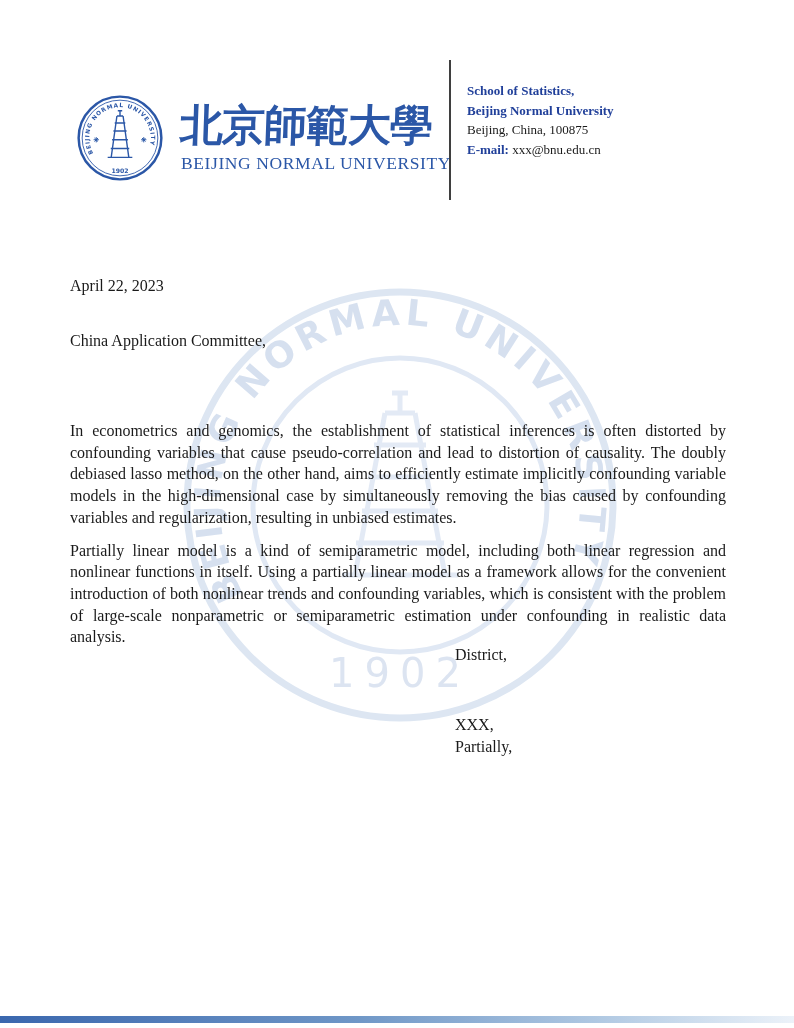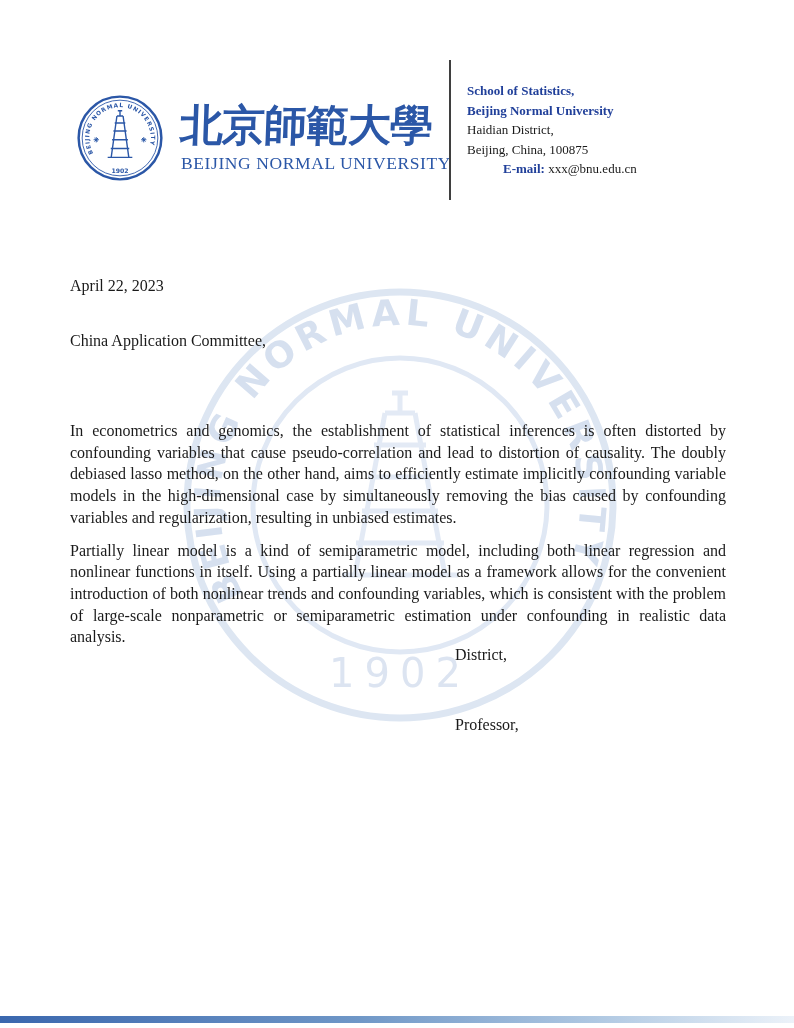--- a/index.html
+++ b/index.html
@@ -33,21 +33,21 @@
   }
   .header-divider{
     position:absolute;left:449px;top:60px;width:2px;height:140px;
     background:#3f3f3f;
   }
   .addr{
     position:absolute;left:467px;top:81px;
     font-size:13px;line-height:19.5px;color:#1a1a1a;
   }
   .addr .dept{font-weight:bold;color:#21409a;}
-  .addr .email-label{font-weight:bold;color:#21409a;margin-left:36px;}
+  .addr .email-label{font-weight:bold;color:#21409a;}
   
   .content{position:absolute;left:0;top:0;width:794px;height:852px;z-index:1;}
   .date{position:absolute;left:70px;top:277px;font-size:16px;}
   .salutation{position:absolute;left:70px;top:332px;font-size:16px;}
   .body-text{
     position:absolute;left:70px;top:400px;width:656px;
     font-size:16px;line-height:21.7px;text-align:justify;margin-top:20px;
   }
   .body-text p{margin:0 0 11px 0;}
   .closing{position:absolute;left:455px;top:646px;font-size:16px;}
@@ -108,36 +108,36 @@
     </svg>
 
     <div class="cn-name">北京師範大學</div>
     <div class="en-name">BEIJING NORMAL UNIVERSITY</div>
 
     <div class="header-divider"></div>
 
     <div class="addr">
       <div class="dept">School of Statistics,</div>
       <div class="dept">Beijing Normal University</div>
-      <div>Haidian District,</div>
       <div>Beijing, China, 100875</div>
       <div><span class="email-label">E-mail:</span> <span>xxx@bnu.edu.cn</span></div>
     </div>
   </div>
 
   <div class="content">
     <div class="date">April 22, 2023</div>
     <div class="salutation">China Application Committee,</div>
 
     <div class="body-text">
       <p>In econometrics and genomics, the establishment of statistical inferences is often distorted by confounding variables that cause pseudo-correlation and lead to distortion of causality. The doubly debiased lasso method, on the other hand, aims to efficiently estimate implicitly confounding variable models in the high-dimensional case by simultaneously removing the bias caused by confounding variables and regularization, resulting in unbiased estimates.</p>
       <p>Partially linear model is a kind of semiparametric model, including both linear regression and nonlinear functions in itself. Using a partially linear model as a framework allows for the convenient introduction of both nonlinear trends and confounding variables, which is consistent with the problem of large-scale nonparametric or semiparametric estimation under confounding in realistic data analysis.</p>
     </div>
 
     <div class="closing">District,</div>
 
     <div class="signature">
-      <div>Professor,</div>
+      <div>XXX,</div>
+      <div>Partially,</div>
     </div>
   </div>
 
   <div class="footer-bar" style="background: linear-gradient(90deg, rgb(58, 103, 174), rgb(111, 151, 199) 45%, rgb(175, 200, 226) 75%, rgb(236, 242, 249));"></div>
 </div>
 
 </body></html>

